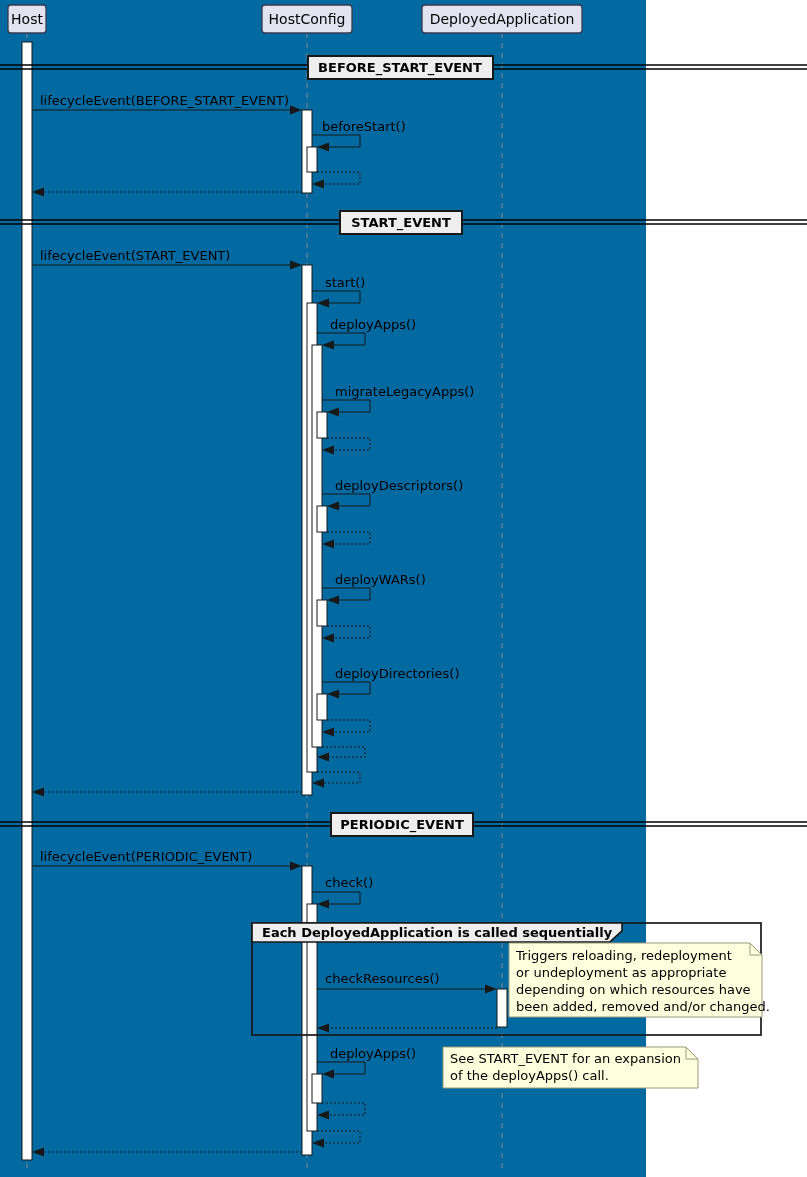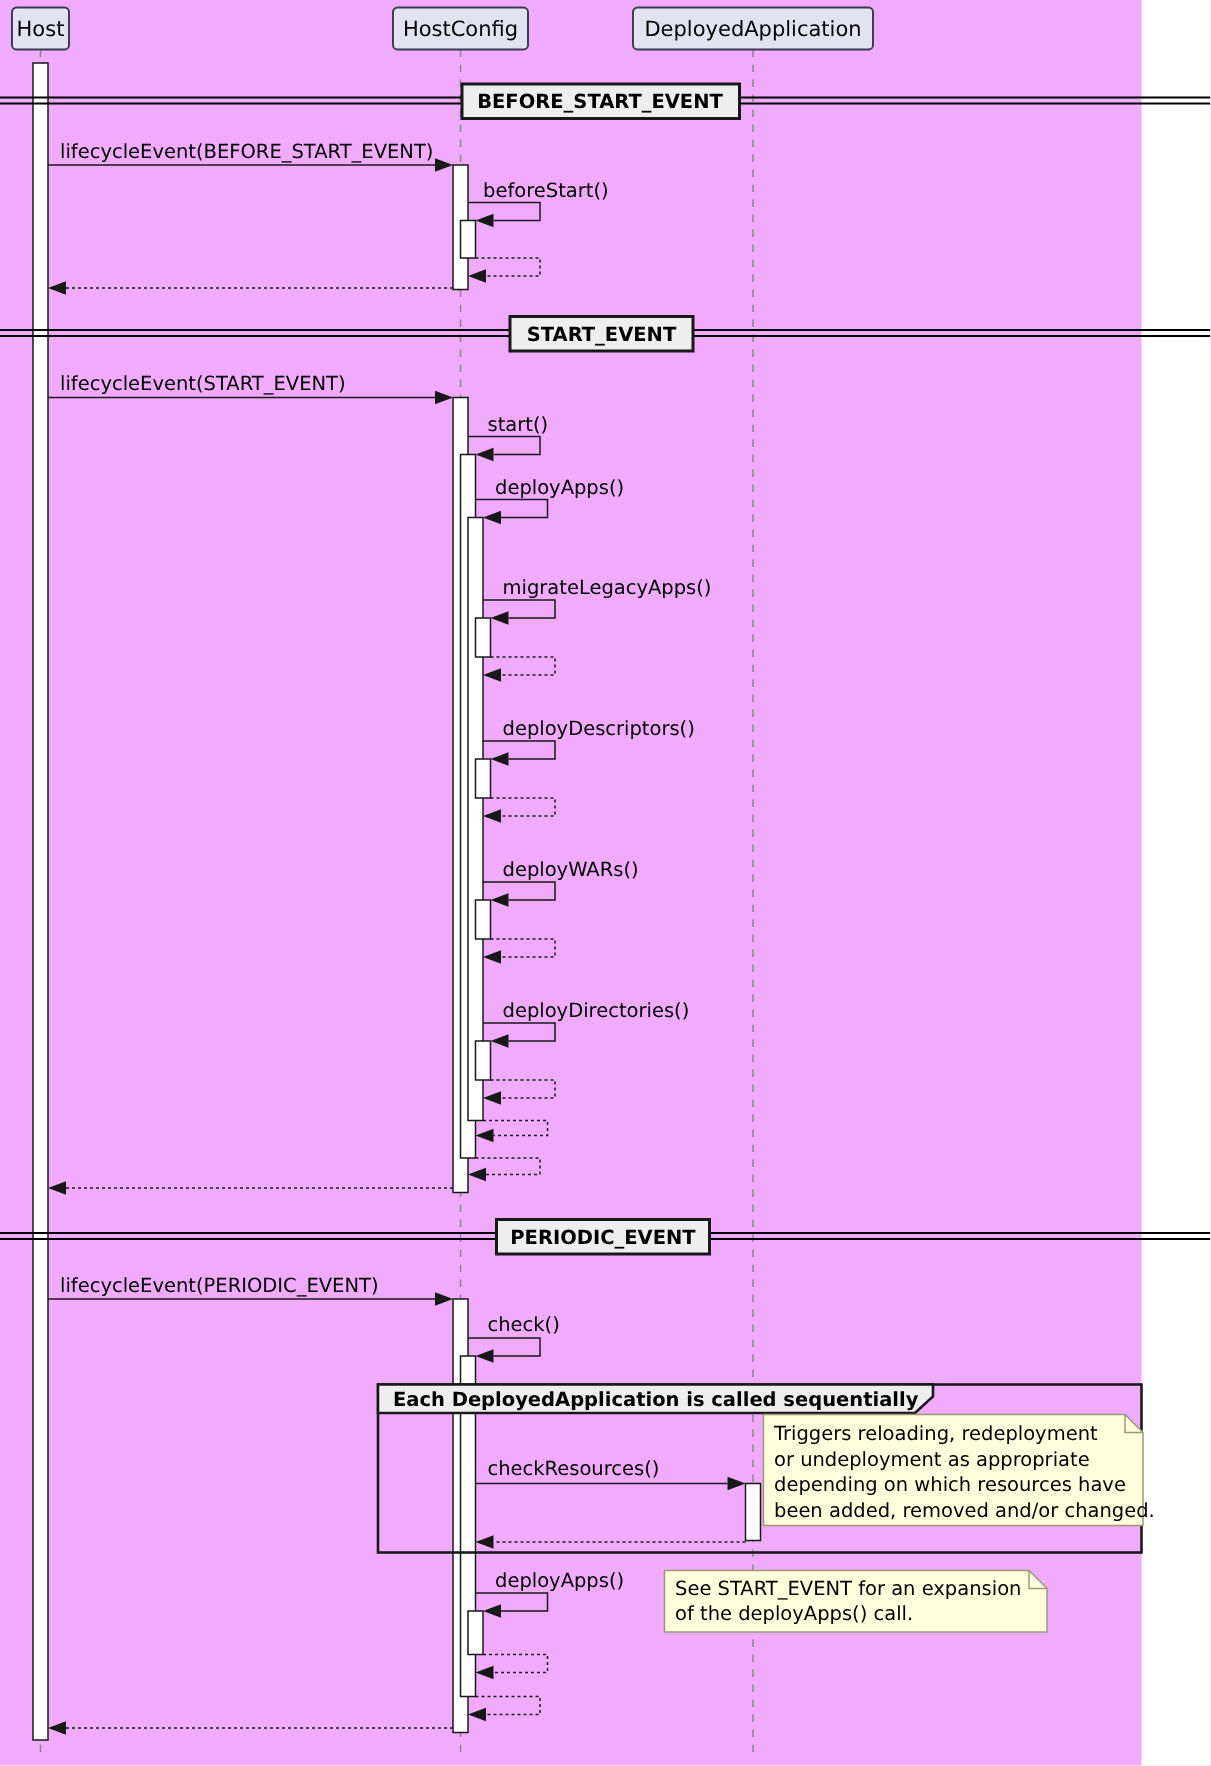--- a/index.html
+++ b/index.html
@@ -1,16 +1,16 @@
 <!DOCTYPE html>
 <html><head>
 <meta charset="utf-8">
 <style>
   html,body{margin:0;padding:0;background:#ffffff;}
-  .stage{position:relative;width:761px;height:1177px;background:#f0abfc;}
+  .stage{position:relative;width:646px;height:1177px;background:#0369a1;}
   svg{display:block;font-family:"DejaVu Sans",sans-serif;}
   text{font-family:"DejaVu Sans",sans-serif;font-size:13px;fill:#000000;}
   .participant-box{fill:#E2E2F0;stroke:#3b3a50;stroke-width:1.3;}
   .participant-label{font-size:14px;}
   .lifeline{stroke:#888888;stroke-width:1;stroke-dasharray:5,5;fill:none;}
   .bar{fill:#FFFFFF;stroke:#181818;stroke-width:1;}
   .divider-line{stroke:#000000;stroke-width:1.4;}
   .divider-box{fill:#EEEEEE;stroke:#181818;stroke-width:2;}
   .divider-label{font-weight:bold;text-anchor:middle;}
   .msg{stroke:#181818;stroke-width:1;fill:none;}

